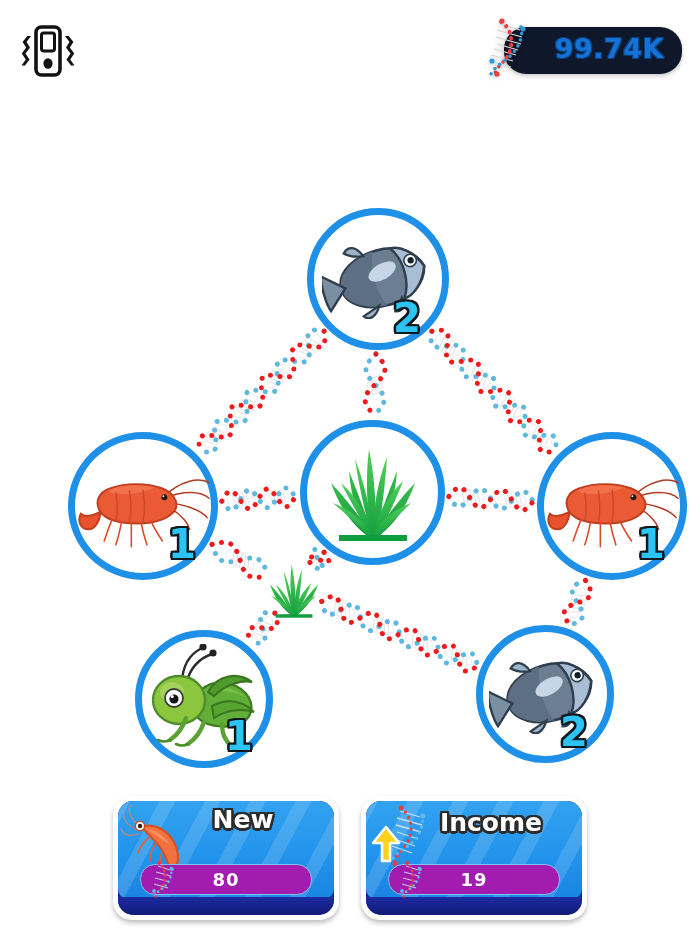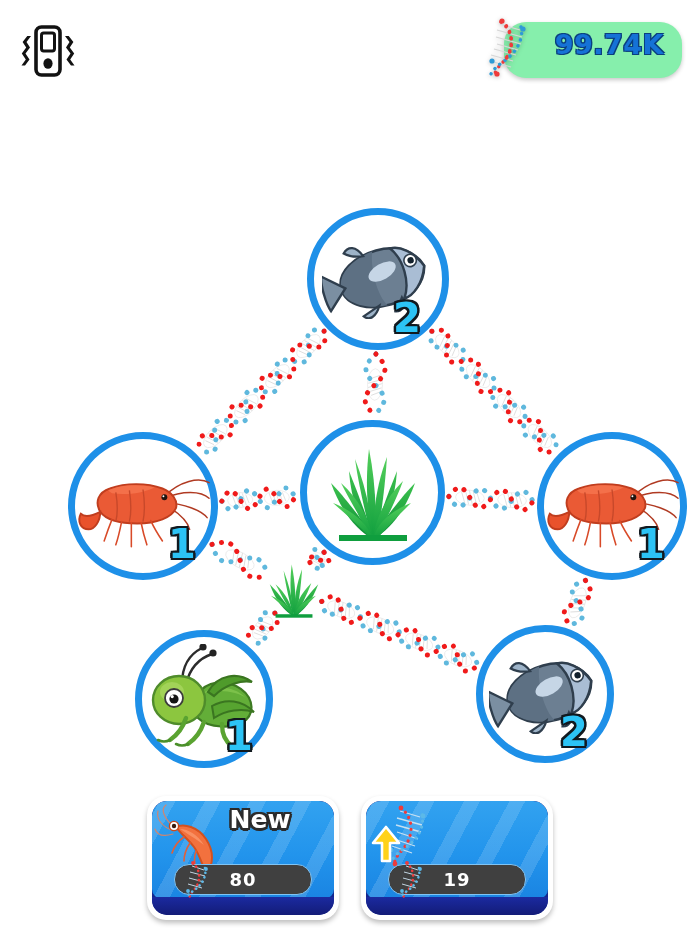--- a/index.html
+++ b/index.html
@@ -47,27 +47,27 @@
     right: 18px;
     top: 22px;
     height: 56px;
     display: flex;
     align-items: center;
   }
   .dna-pill {
     position: relative;
     height: 44px;
     min-width: 118px;
-    background: #86efac;
+    background: #0f172a;
     border-radius: 22px;
     box-shadow: 0 2px 4px rgba(0,0,0,0.22);
     display: flex;
     align-items: center;
     justify-content: flex-end;
-    padding: 0 18px 12px 42px;
+    padding: 0 18px 3px 42px;
     margin-left: 24px;
   }
   .dna-pill-text {
     font-family: "DejaVu Sans", sans-serif;
     font-size: 27px;
     font-weight: bold;
     color: #1572d6;
     letter-spacing: 0.5px;
     text-shadow:
       -1.2px -1.2px 0 #0b3f7e, 1.2px -1.2px 0 #0b3f7e,
@@ -157,21 +157,21 @@
     bottom: 14px;
     width: 700px;
     display: flex;
     justify-content: center;
     gap: 22px;
     z-index: 30;
   }
 
   .action-btn {
     position: relative;
-    width: 192px;
+    width: 226px;
     height: 124px;
     border-radius: 19px;
     background: #ffffff;
     padding: 5px;
     box-sizing: border-box;
     box-shadow: 0 3px 5px rgba(0,0,0,0.25);
     cursor: pointer;
   }
   .action-btn-inner {
     position: relative;
@@ -230,21 +230,21 @@
     z-index: 4;
   }
 
   .cost-pill {
     position: absolute;
     left: 22px;
     right: 22px;
     bottom: 20px;
     height: 29px;
     border-radius: 15px;
-    background: #404040;
+    background: #a21caf;
     border: 1.6px solid #7fc4f5;
     display: flex;
     align-items: center;
     justify-content: center;
     z-index: 5;
     margin-top: 48px;
   }
   .cost-pill .cost-dna {
     position: absolute;
     left: 6px;
@@ -652,20 +652,23 @@
             <line x1="24" y1="43" x2="44" y2="50"></line>
           </g>
           <path d="M33 5 C46 15 46 33 35 46 C28 54 26 58 27 61" fill="none" stroke="#ee3b3b" stroke-width="3.2" stroke-linecap="round" stroke-dasharray="0.1 6"></path>
           <path d="M54 12 C57 25 48 39 35 46 C28 51 24 56 23 60" fill="none" stroke="#5cb9e8" stroke-width="3.2" stroke-linecap="round" stroke-dasharray="0.1 6"></path>
           <circle cx="33" cy="5" r="2.4" fill="#ee3b3b"></circle>
           <circle cx="55" cy="13" r="2.4" fill="#5cb9e8"></circle>
           <circle cx="23" cy="47" r="2.4" fill="#5cb9e8"></circle>
           <circle cx="27" cy="61" r="2.4" fill="#ee3b3b"></circle>
           <path d="M14 58 L14 40 L5 40 L18 24 L31 40 L22 40 L22 58 Z" fill="#ffd21a" stroke="#ffffff" stroke-width="2.6" stroke-linejoin="round"></path>
         </svg>
+        <div class="btn-title">
+          <div>Income</div>
+        </div>
         <div class="cost-pill">
           <svg class="cost-dna" viewBox="0 0 34 38">
             <g stroke="#cfe4f2" stroke-width="1" opacity="0.9">
               <line x1="11" y1="6" x2="23" y2="10"></line>
               <line x1="9" y1="12" x2="24" y2="16"></line>
               <line x1="8" y1="18" x2="23" y2="22"></line>
               <line x1="7" y1="24" x2="21" y2="28"></line>
             </g>
             <path d="M12 3 C20 10 20 22 13 30 C9 34 8 36 9 37" fill="none" stroke="#ee3b3b" stroke-width="2.6" stroke-linecap="round" stroke-dasharray="0.1 4.6"></path>
             <path d="M24 8 C26 17 20 26 12 31 C8 34 6 36 6 37" fill="none" stroke="#5cb9e8" stroke-width="2.6" stroke-linecap="round" stroke-dasharray="0.1 4.6"></path>

